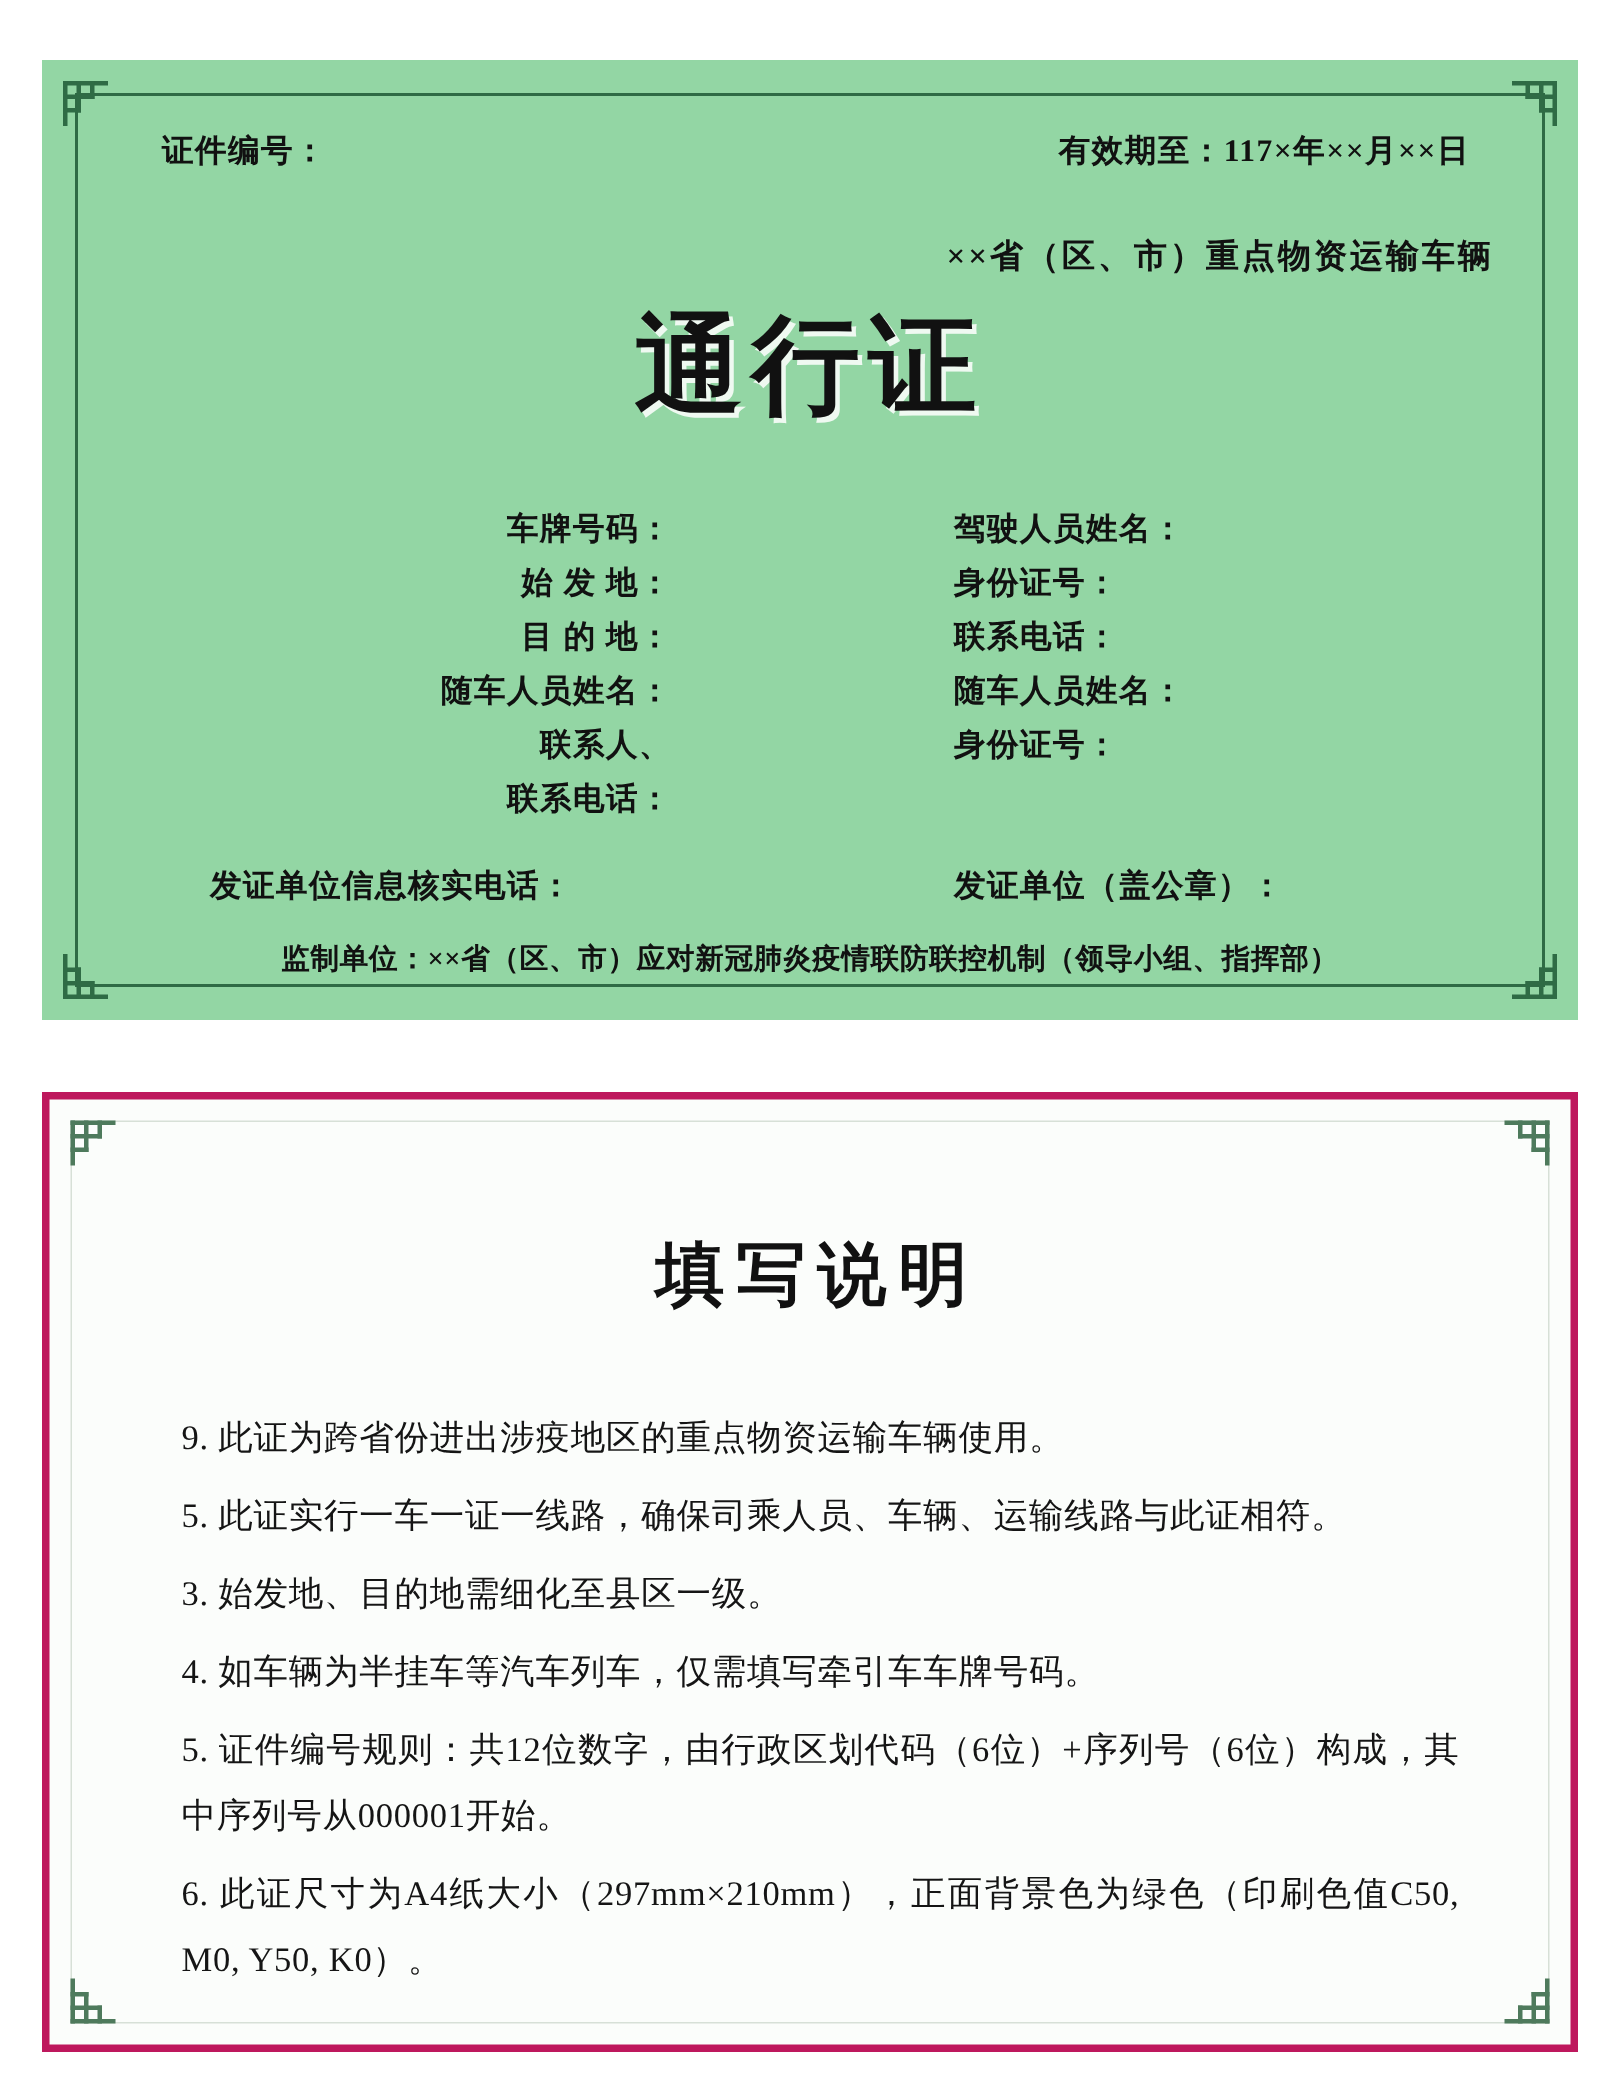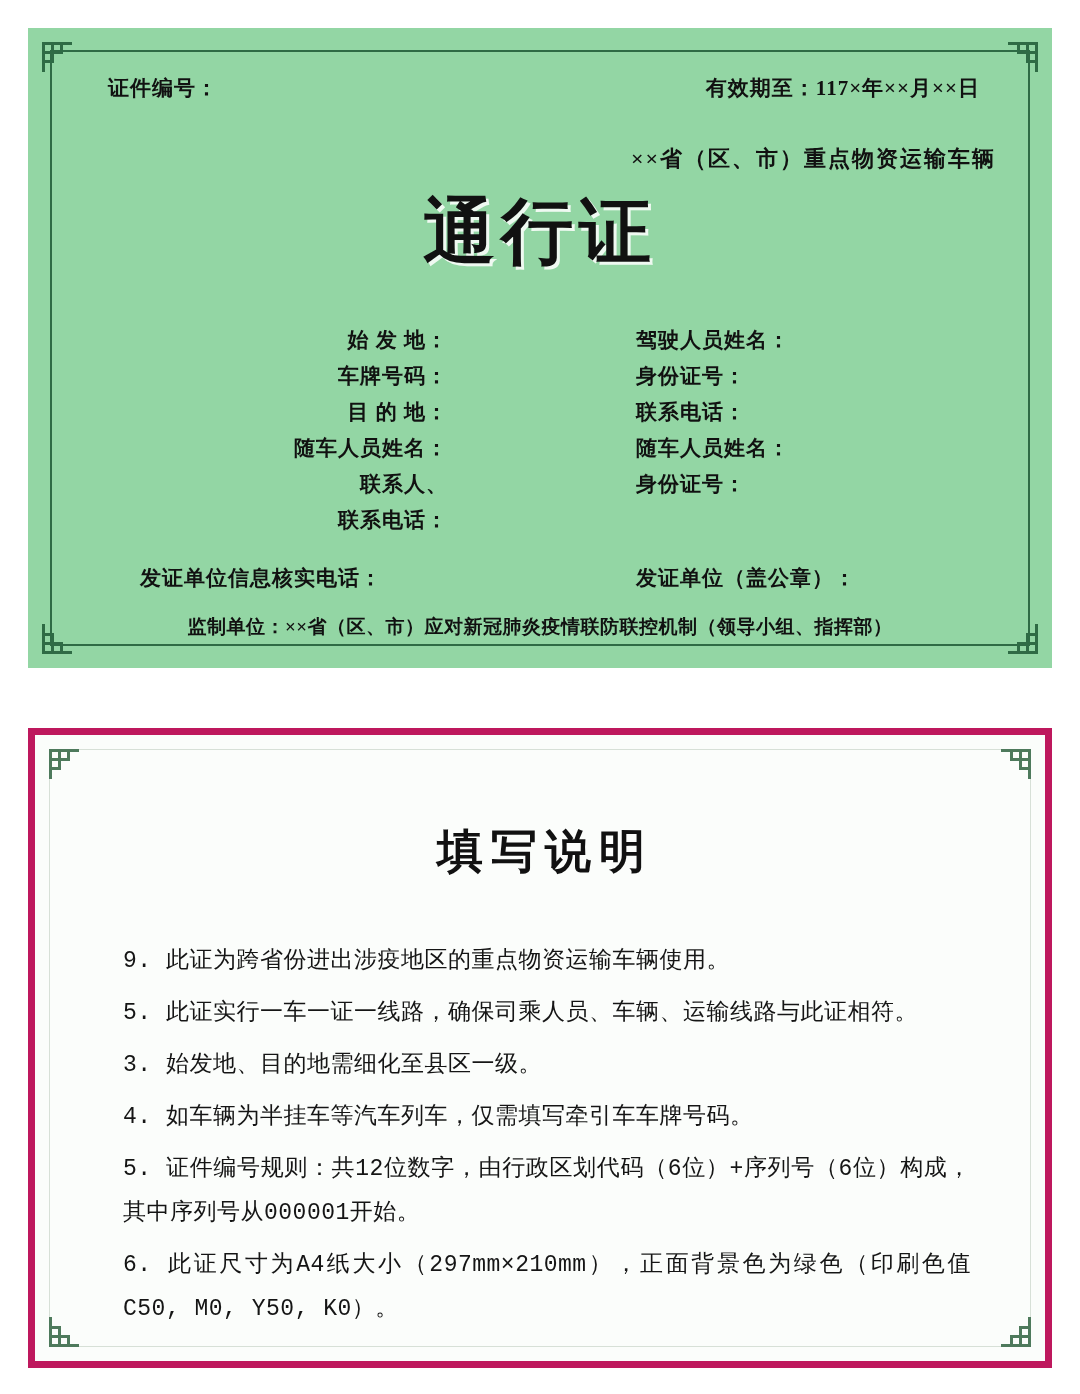--- a/index.html
+++ b/index.html
@@ -20,21 +20,21 @@
     position: relative;
     background: #ffffff;
     padding: 0;
     box-sizing: border-box;
   }
 
   
   .pass-card {
     position: absolute;
     left: 28px;
-    top: 28px;
+    top: 40px;
     width: 1024px;
     height: 640px;
     background: #93d6a4;
     box-sizing: border-box;
   }
   .pass-inner-border {
     position: absolute;
     left: 22px;
     top: 22px;
     right: 22px;
@@ -149,23 +149,22 @@
   }
 
   
   .notes-card {
     position: absolute;
     left: 28px;
     top: 728px;
     width: 1024px;
     height: 640px;
     background: #fbfdfb;
-    border: 7px solid #be185d;
-    box-sizing: border-box;
-    font-family: Liberation Mono, monospace;
+    border: 5px solid #be185d;
+    box-sizing: border-box;
   }
   .notes-inner-border {
     position: absolute;
     left: 14px;
     top: 14px;
     right: 14px;
     bottom: 14px;
     border: 1px solid #d7e0d7;
     box-sizing: border-box;
   }
@@ -245,22 +244,22 @@
       <div class="topline">
         <span>证件编号：</span>
         <span>有效期至：117×年××月××日</span>
       </div>
 
       <div class="head-title">××省（区、市）重点物资运输车辆</div>
       <div class="big-title">通行证</div>
 
       <div class="fields">
         <div class="col left">
+          <div class="field-row">车牌号码：</div>
           <div class="field-row">始 发 地：</div>
-          <div class="field-row">车牌号码：</div>
           <div class="field-row">目 的 地：</div>
           <div class="field-row">随车人员姓名：</div>
           <div class="field-row">联系人、</div>
           <div class="field-row">联系电话：</div>
         </div>
         <div class="col right">
           <div class="field-row">驾驶人员姓名：</div>
           <div class="field-row">身份证号：</div>
           <div class="field-row">联系电话：</div>
           <div class="field-row">随车人员姓名：</div>

